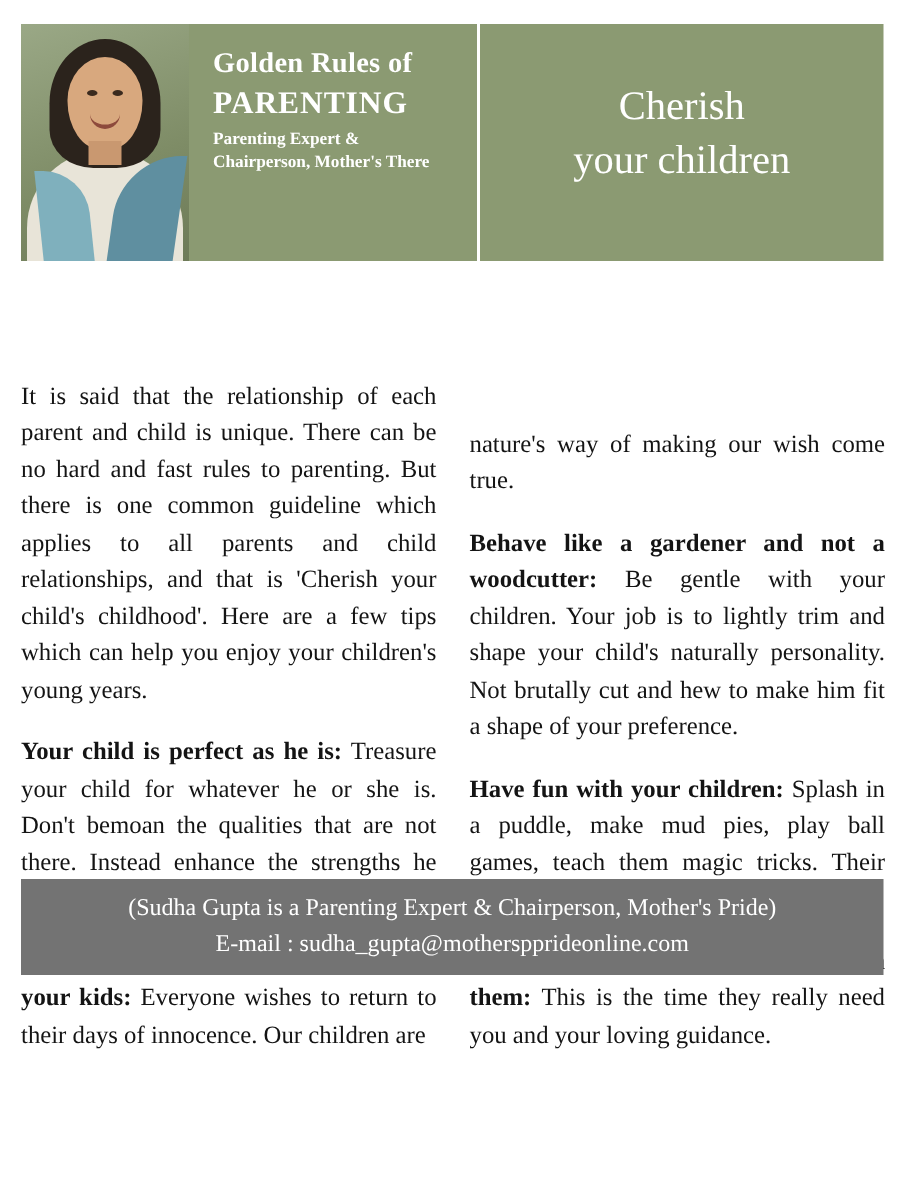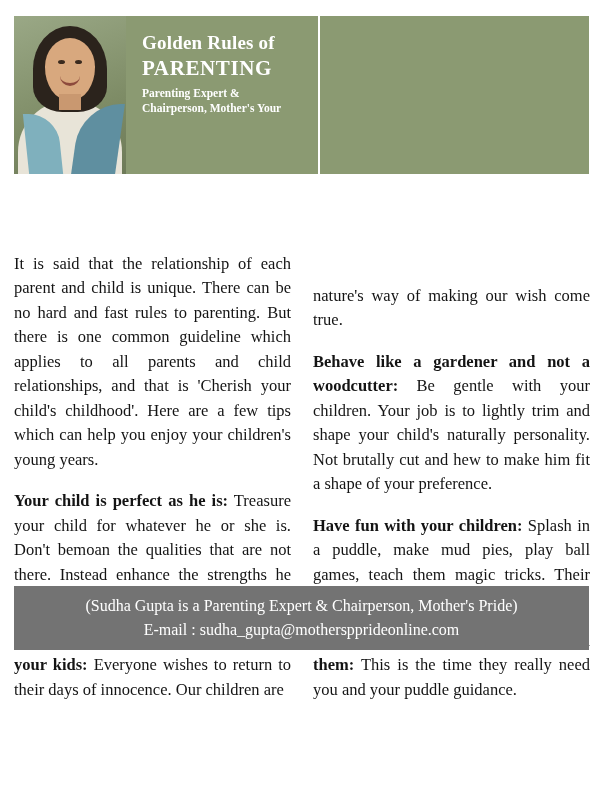--- a/index.html
+++ b/index.html
@@ -227,38 +227,44 @@
       <div class="neck"></div>
       <div class="eye l"></div>
       <div class="eye r"></div>
       <div class="smile"></div>
     </div>
 
     <div class="title-block">
       <div class="t1">Golden Rules of</div>
       <div class="t2">PARENTING</div>
       <div class="role">Parenting Expert &amp;</div>
-      <div class="role" style="margin-top:0">Chairperson, Mother's Your</div>
-    </div>
-
+      <div class="role" style="margin-top:0">Chairperson, Mother's There</div>
+    </div>
+
+    <div class="cherish">
+      <div>
+        <div>Cherish</div>
+        <div>your children</div>
+      </div>
+    </div>
   </div>
 
   <div class="body-wrap">
 
     <div class="col">
       <p><span>It is said that the relationship of each parent and child is unique. There can be no hard and fast rules to parenting. But there is one common guideline which applies to all parents and child relationships, and that is 'Cherish your child's childhood'. Here are a few tips which can help you enjoy your children's young years.</span></p>
       <p><span class="lead">Your child is perfect as he is:</span><span> Treasure your child for whatever he or she is. Don't bemoan the qualities that are not there. Instead enhance the strengths he has.</span></p>
       <p><span class="lead">Re-experience your child-hood with your kids:</span><span> Everyone wishes to return to their days of innocence. Our children are</span></p>
     </div>
 
     <div class="col">
       <p><span>nature's way of making our wish come true.</span></p>
       <p><span class="lead">Behave like a gardener and not a woodcutter:</span><span> Be gentle with your children. Your job is to lightly trim and shape your child's naturally personality. Not brutally cut and hew to make him fit a shape of your preference.</span></p>
       <p><span class="lead">Have fun with your children:</span><span> Splash in a puddle, make mud pies, play ball games, teach them magic tricks. Their child-hood is short. Make it memorable.</span></p>
-      <p><span class="lead">Spend as much time as you can with them:</span><span> This is the time they really need you and your puddle guidance.</span></p>
+      <p><span class="lead">Spend as much time as you can with them:</span><span> This is the time they really need you and your loving guidance.</span></p>
     </div>
   </div>
 
   <div class="footer">
     <div class="l1">(Sudha Gupta is a Parenting Expert &amp; Chairperson, Mother's Pride)</div>
     <div class="l2">E-mail : sudha_gupta@motherspprideonline.com</div>
   </div>
 
 </div>
 

